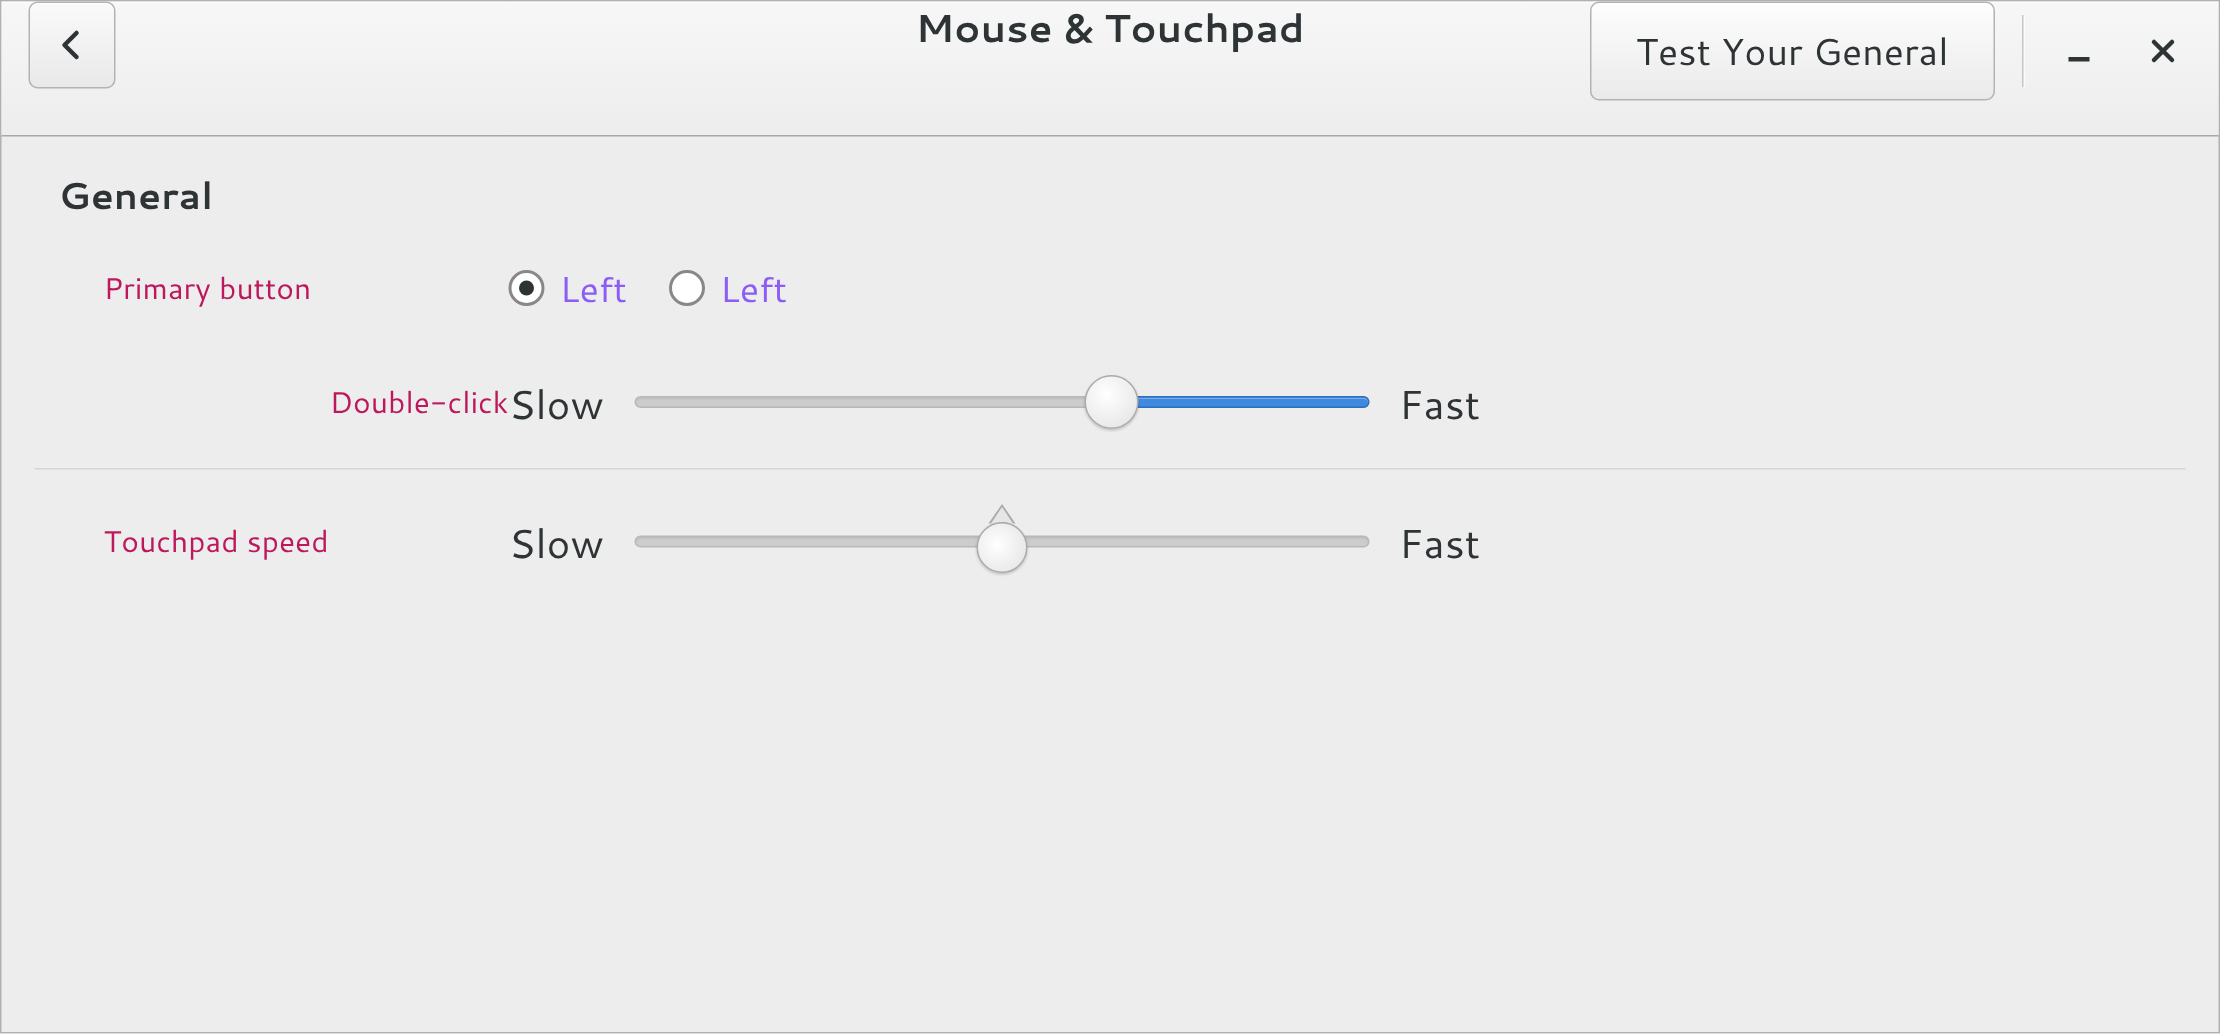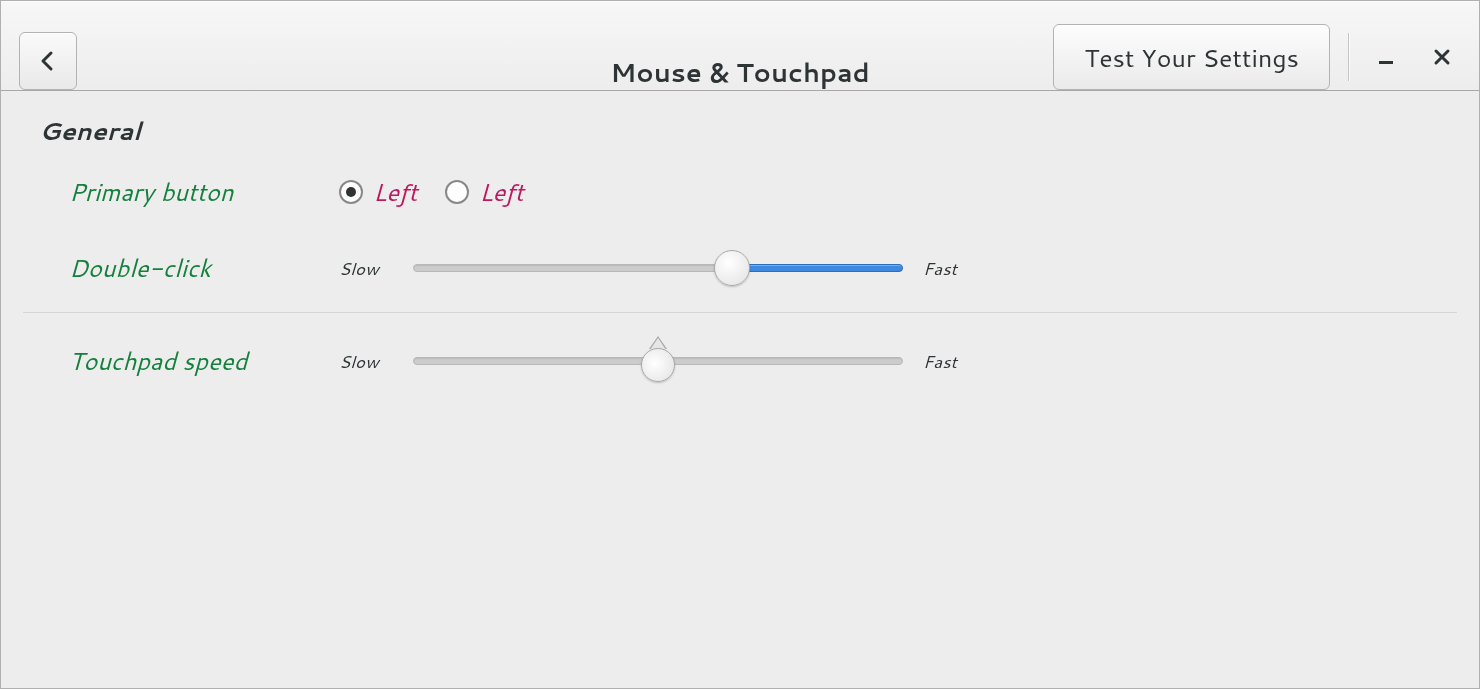--- a/index.html
+++ b/index.html
@@ -20,21 +20,21 @@
       height: 100%;
       background: #ededed;
       border: 1px solid #b0b0b0;
     }
     .titlebar {
       height: 90px;
       background: linear-gradient(to bottom, #f7f7f7, #ededed);
       border-bottom: 1px solid #a8a8a8;
       box-shadow: 0 1px 0 rgba(255,255,255,0.6) inset;
       display: flex;
-      align-items: flex-end;
+      align-items: flex-start;
       padding: 0 18px;
       position: relative;
     }
     .back-btn {
       width: 58px;
       height: 58px;
       border: 1px solid #b3b3b3;
       border-radius: 6px;
       background: linear-gradient(to bottom, #fafafa, #e9e9e9);
       display: flex;
@@ -87,41 +87,40 @@
       align-items: center;
       justify-content: center;
       cursor: pointer;
     }
     .win-ctrl svg {
       width: 20px;
       height: 20px;
     }
     .content {
       padding: 22px 18px 0 18px;
-      font-style: italic;
     }
     .section-inner {
       padding: 0 20px;
     }
     .section-title {
       font-size: 25px;
       font-weight: bold;
       color: #2e3436;
       margin-bottom: 16px;
     }
     .row {
       display: flex;
       align-items: center;
       min-height: 56px;
     }
     .row-label {
       width: 300px;
       padding-left: 30px;
-      font-size: 24px;
-      color: #15803d;
+      font-size: 20px;
+      color: #be185d;
     }
     .radio-group {
       display: flex;
       align-items: center;
       gap: 28px;
     }
     .radio-wrap {
       display: flex;
       align-items: center;
       gap: 10px;
@@ -138,29 +137,29 @@
       justify-content: center;
     }
     .radio-dot {
       width: 10px;
       height: 10px;
       border-radius: 50%;
       background: #2e3436;
     }
     .radio-label {
       font-size: 24px;
-      color: #be185d;
+      color: #8b5cf6;
     }
     .slider-row {
       display: flex;
       align-items: center;
       gap: 20px;
     }
     .slider-tag {
-      font-size: 17px;
+      font-size: 27px;
       color: #2e3436;
       min-width: 54px;
     }
     .slider {
       position: relative;
       width: 490px;
       height: 32px;
       display: flex;
       align-items: center;
     }
@@ -245,21 +244,21 @@
 
   <div class="titlebar">
     <div class="back-btn">
       <svg viewBox="0 0 24 24">
         <path d="M15 4 L7 12 L15 20" stroke="#2e3436" stroke-width="3" fill="none" stroke-linecap="round" stroke-linejoin="round"></path>
       </svg>
     </div>
     <div class="title">Mouse &amp; Touchpad</div>
     <div class="right-controls">
       <div class="test-btn">
-        <span>Test Your Settings</span>
+        <span>Test Your General</span>
       </div>
       <div class="divider-v"></div>
       <div class="win-ctrl">
         <svg viewBox="0 0 20 20">
           <rect x="3" y="14" width="14" height="3" fill="#2e3436"></rect>
         </svg>
       </div>
       <div class="win-ctrl">
         <svg viewBox="0 0 20 20">
           <path d="M4 4 L16 16 M16 4 L4 16" stroke="#2e3436" stroke-width="3" stroke-linecap="round"></path>
@@ -282,21 +281,21 @@
             </div>
             <span class="radio-label">Left</span>
           </div>
           <div class="radio-wrap">
             <div class="radio-outer"></div>
             <span class="radio-label">Left</span>
           </div>
         </div>
       </div>
 
-      <div class="row" style="margin-top:20px;margin-bottom:10px;">
+      <div class="row" style="margin-top:20px;margin-bottom:10px;text-align:right;">
         <div class="row-label">Double-click</div>
         <div class="slider-row">
           <span class="slider-tag">Slow</span>
           <div class="slider">
             <div class="track"></div>
             <div class="track-fill-right" id="dc-fill" style="width: 35%;"></div>
             <div class="thumb" id="dc-thumb" style="left: 65%;"></div>
           </div>
           <span class="slider-tag">Fast</span>
         </div>

